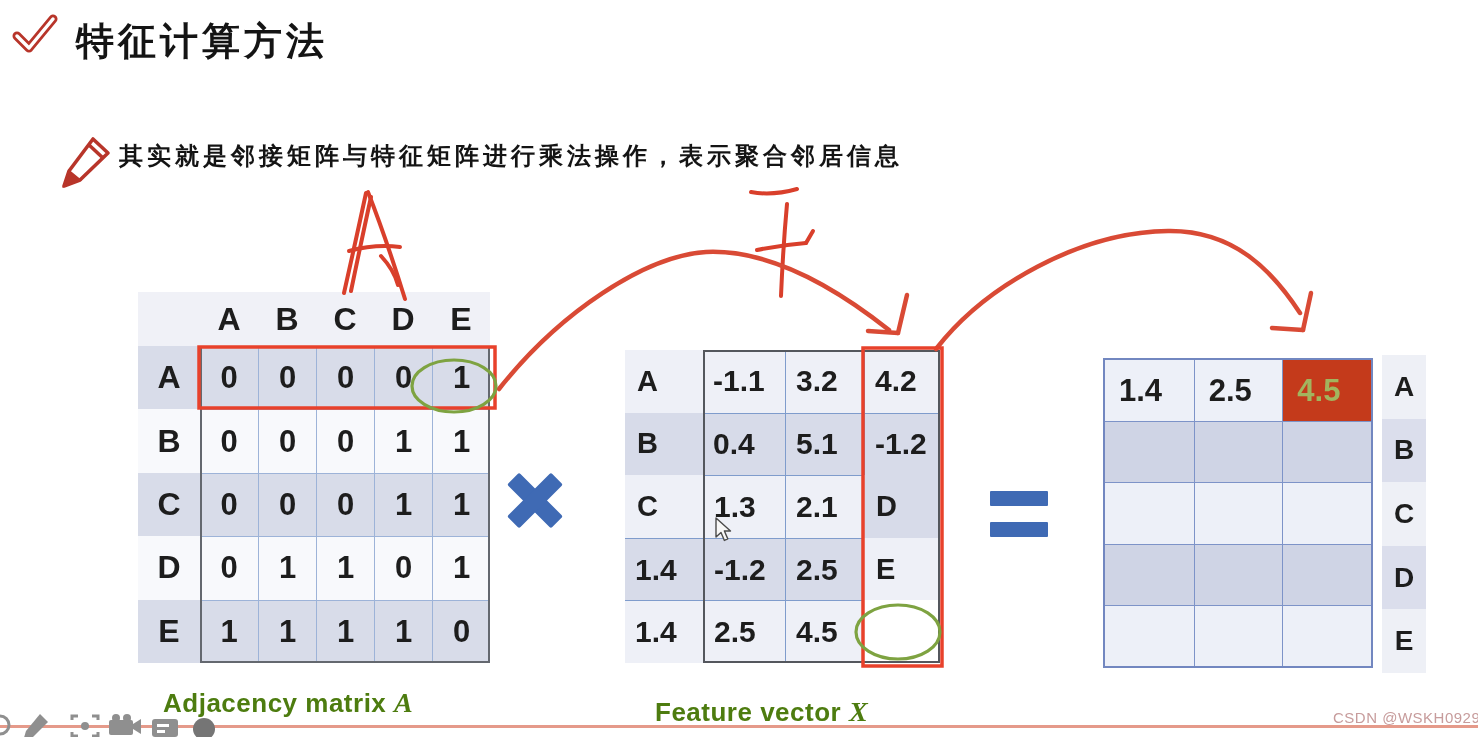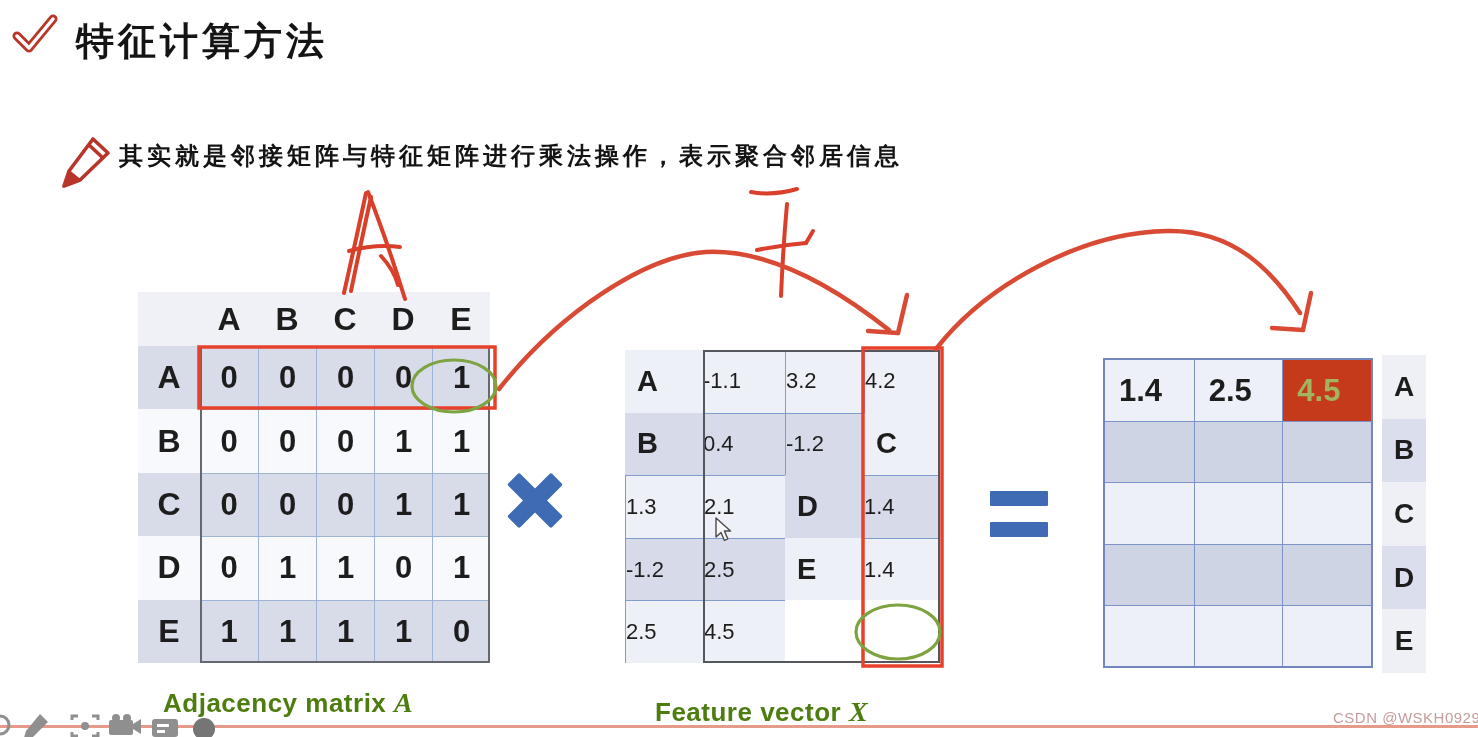--- a/index.html
+++ b/index.html
@@ -25,21 +25,21 @@
   #adj-grid .val{font-size:31px;font-weight:700;border-left:1.5px solid #9db3d8;border-top:1.5px solid #9db3d8;}
   #adj-grid .val.c0{border-left:none;} #adj-grid .val.r0{border-top:none;}
   #adj-grid .dark{background:#d8dce9;} #adj-grid .light{background:#f8f9fc;}
   .adj-frame{left:62px;top:54px;width:290px;height:317px;border:2px solid #64686f;}
 
   
   #feature{position:absolute;left:625px;top:350px;width:315px;height:313px;}
   #feat-grid{left:0;top:0;width:315px;height:313px;
     grid-template-columns:78px 82px 79px 76px;grid-template-rows:repeat(5,62.6px);}
   #feat-grid .lbl{font-size:29px;font-weight:700;justify-content:flex-start;padding-left:12px;}
-  #feat-grid .val{font-size:22px;font-weight:400;justify-content:flex-start;
+  #feat-grid .val{font-size:30px;font-weight:700;justify-content:flex-start;padding-left:10px;
     border-left:1.5px solid #7f9ccc;border-top:1.5px solid #7f9ccc;}
   #feat-grid .val.c0{border-left:none;} #feat-grid .val.r0{border-top:none;}
   #feat-grid .dark{background:#d7dbe9;} #feat-grid .light{background:#eef0f7;}
   .feat-frame{left:78px;top:0;width:237px;height:313px;border:2px solid #54575d;}
 
   
   #res-grid{left:1103px;top:358px;width:266px;height:306px;border:2px solid #7287c0;
     grid-template-columns:repeat(3,1fr);grid-template-rows:repeat(5,1fr);}
   #res-grid .val{font-size:31px;font-weight:700;justify-content:flex-start;padding-left:14px;
     border-left:1.5px solid #7d93c8;border-top:1.5px solid #7d93c8;}
@@ -142,20 +142,21 @@
     </div>
 
   <div id="feature">
     <div class="grid" id="feat-grid">
         <div class="lbl light r0">A</div>
         <div class="val light r0 c0">-1.1</div>
         <div class="val light r0 c1">3.2</div>
         <div class="val light r0 c2">4.2</div>
         <div class="lbl dark r1">B</div>
         <div class="val dark r1 c0">0.4</div>
+        <div class="val dark r1 c1">5.1</div>
         <div class="val dark r1 c2">-1.2</div>
         <div class="lbl light r2">C</div>
         <div class="val light r2 c1">1.3</div>
         <div class="val light r2 c2">2.1</div>
         <div class="lbl dark r3">D</div>
         <div class="val dark r3 c0">1.4</div>
         <div class="val dark r3 c1">-1.2</div>
         <div class="val dark r3 c2">2.5</div>
         <div class="lbl light r4">E</div>
         <div class="val light r4 c0">1.4</div>

